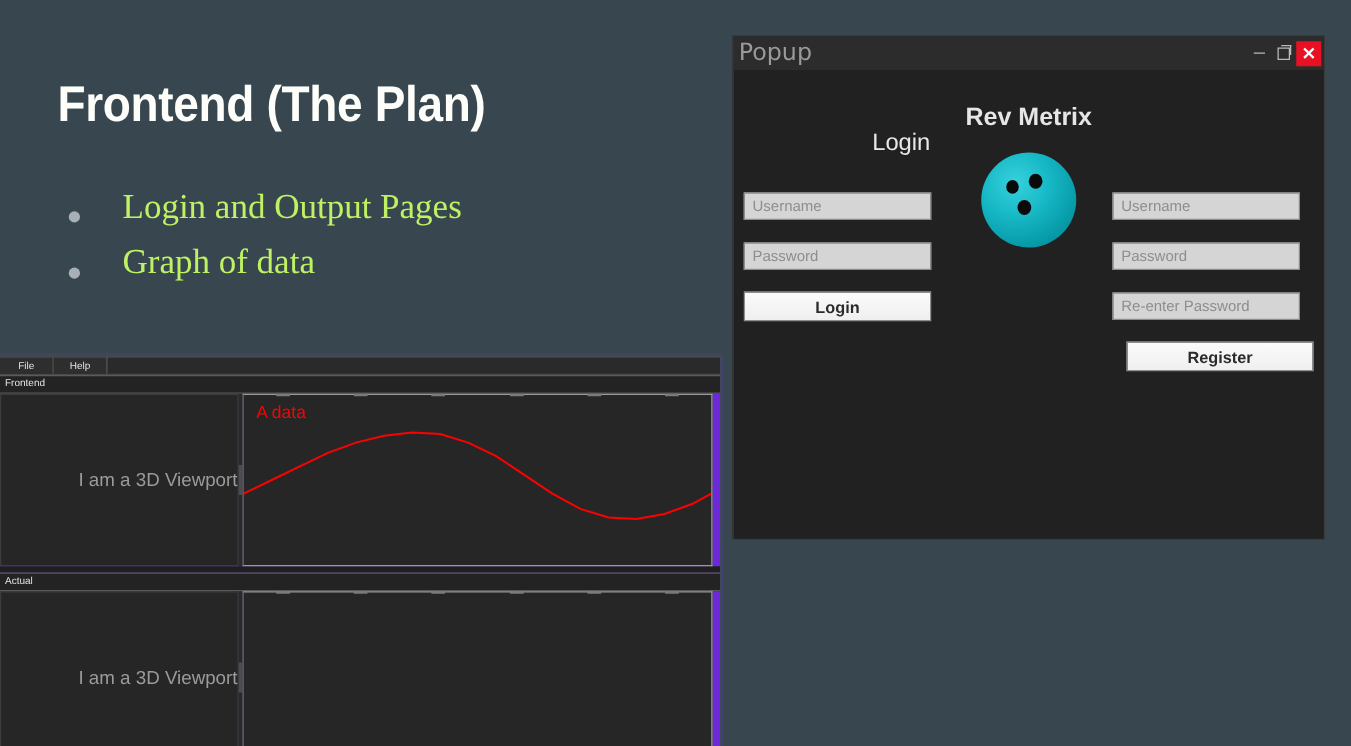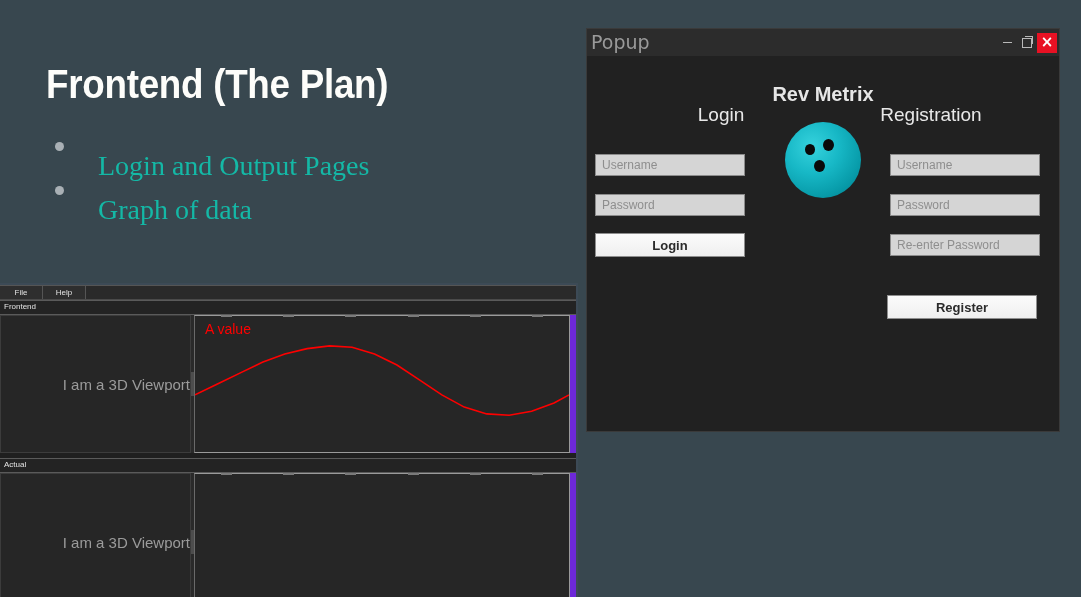--- a/index.html
+++ b/index.html
@@ -34,24 +34,24 @@
     position: absolute;
     left: 55px;
     top: 148px;
     width: 480px;
     margin: 0;
     padding: 0;
     list-style: none;
   }
   #bullet-list li {
     display: flex;
-    align-items: flex-start;
+    align-items: flex-end;
     font-family: "Liberation Serif", serif;
     font-size: 28px;
-    color: #14b8a6;
+    color: #bef264;
     margin-bottom: 8px;
     line-height: 1.3;
   }
   .bullet-dot {
     display: inline-block;
     width: 9px;
     height: 9px;
     border-radius: 50%;
     background: #a9b0b5;
     margin-right: 34px;
@@ -210,21 +210,21 @@
     font-family: "Liberation Sans", sans-serif;
     cursor: pointer;
     padding: 0;
   }
   #login-username { left: 8px;  top: 98px; }
   #login-password { left: 8px;  top: 138px; }
   #login-button   { left: 8px;  top: 177px; }
   #reg-username   { left: 303px; top: 98px; }
   #reg-password   { left: 303px; top: 138px; }
   #reg-password2  { left: 303px; top: 178px; }
-  #reg-button     { left: 300px; top: 217px; margin-top: 22px; }
+  #reg-button     { left: 314px; top: 217px; }
 
   
   #app-window {
     position: absolute;
     left: 0;
     top: 283px;
     width: 578px;
     height: 314px;
     background: #6d28d9;
     border-top: 2px solid #3c4a56;
@@ -371,21 +371,20 @@
 
       <div id="brand-title">Rev Metrix</div>
 
       <div id="bowling-ball">
         <span class="ball-hole" id="ball-hole-left"></span>
         <span class="ball-hole" id="ball-hole-right"></span>
         <span class="ball-hole" id="ball-hole-thumb"></span>
       </div>
 
       <div class="panel-heading" id="login-heading">Login</div>
-      <div class="panel-heading" id="reg-heading">Registration</div>
 
       <input class="form-input" id="login-username" type="text" placeholder="Username" style="">
       <input class="form-input" id="login-password" type="text" placeholder="Password" style="">
       <button class="form-button" id="login-button">Login</button>
 
       <input class="form-input" id="reg-username" type="text" placeholder="Username" style="">
       <input class="form-input" id="reg-password" type="text" placeholder="Password" style="">
       <input class="form-input" id="reg-password2" type="text" placeholder="Re-enter Password" style="">
       <button class="form-button" id="reg-button">Register</button>
     </div>
@@ -407,21 +406,21 @@
       <div class="splitter"></div>
       <div class="graph-pane">
         <div class="graph-ticks">
           <span></span>
             <span></span>
             <span></span>
             <span></span>
             <span></span>
             <span></span>
         </div>
-        <div id="graph-series-label">A value</div>
+        <div id="graph-series-label">A data</div>
         <svg class="graph-svg" id="graph-curve-svg" viewBox="0 0 100 100" preserveAspectRatio="none">
           <polyline id="graph-curve-path" fill="none" stroke="#fe0000" stroke-width="1.6" vector-effect="non-scaling-stroke" points="0.00,58.00 6.00,50.00 12.00,42.00 18.00,34.00 24.00,28.00 30.00,24.00 36.00,22.00 42.00,23.00 48.00,28.00 54.00,36.00 60.00,47.00 66.00,58.00 72.00,67.00 78.00,72.00 84.00,73.00 90.00,70.00 96.00,64.00 100.00,58.00"></polyline>
         </svg>
       </div>
     </div>
 
     <div id="expected-section-gap"></div>
 
     <div class="section-label-bar">Actual</div>
     <div class="section-row">

